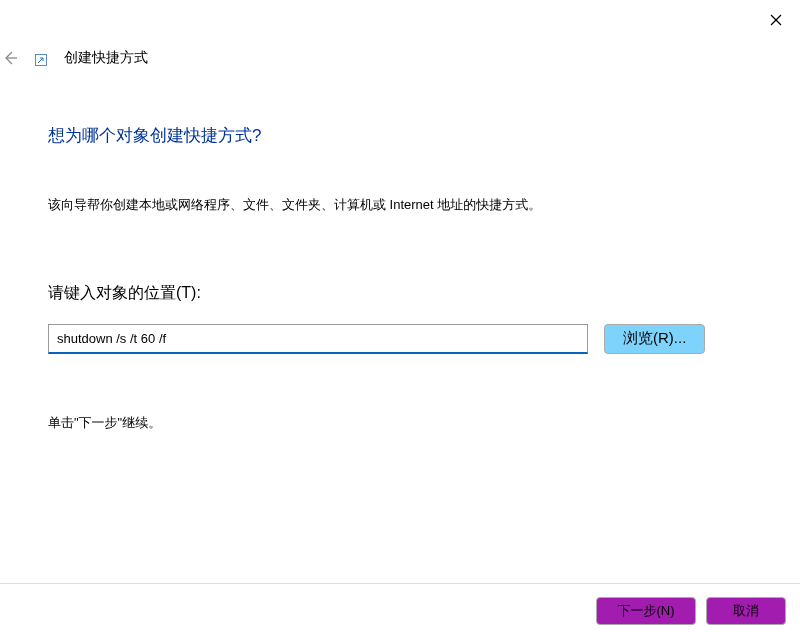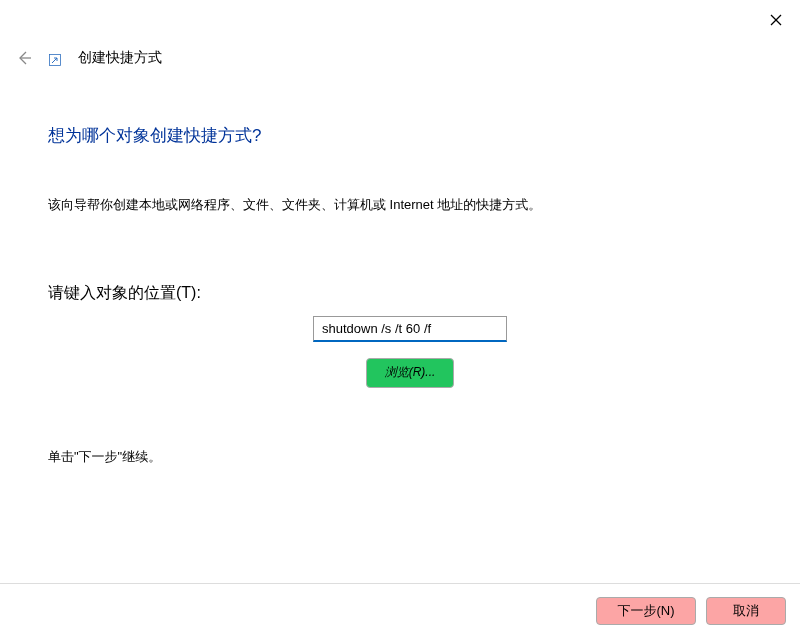--- a/index.html
+++ b/index.html
@@ -33,21 +33,20 @@
       font-size: 14px;
       color: #000;
     }
     .close-btn svg {
       width: 12px;
       height: 12px;
     }
     .header-row {
       display: flex;
       align-items: center;
-      padding-left: 14px;
       margin-top: 12px;
       gap: 14px;
     }
     .back-arrow {
       width: 20px;
       height: 20px;
       display: flex;
       align-items: center;
       justify-content: center;
       color: #808080;
@@ -92,44 +91,42 @@
     }
     .field-label {
       font-size: 16px;
       color: #000;
       margin-top: 68px;
     }
     .input-row {
       display: flex;
       align-items: center;
       gap: 16px;
-      margin-top: 12px;
-      flex-direction: column;
+      margin-top: 20px;
     }
     .location-input {
       flex: 1;
       height: 30px;
       padding: 4px 8px;
       font-size: 13px;
       font-family: "Segoe UI", "Microsoft YaHei", sans-serif;
       border: 1px solid #999;
       border-bottom: 2px solid #0067c0;
       outline: none;
       max-width: 540px;
     }
     .browse-btn {
       height: 30px;
       padding: 0 18px;
-      font-size: 12px;
+      font-size: 15px;
       font-family: "Microsoft YaHei", sans-serif;
-      background: #22c55e;
+      background: #7dd3fc;
       border: 1px solid #aaa;
       border-radius: 4px;
       cursor: pointer;
-      font-style: italic;
     }
     .continue-text {
       font-size: 13px;
       color: #000;
       margin-top: 60px;
     }
     .footer {
       position: absolute;
       bottom: 0;
       left: 0;
@@ -141,21 +138,21 @@
       align-items: center;
       padding-right: 14px;
       gap: 10px;
     }
     .footer-btn {
       height: 28px;
       min-width: 100px;
       padding: 0 18px;
       font-size: 13px;
       font-family: "Microsoft YaHei", sans-serif;
-      background: #fca5a5;
+      background: #a21caf;
       border: 1px solid #aaa;
       border-radius: 4px;
       cursor: pointer;
     }
     .footer-btn.cancel {
       min-width: 80px;
     }
   </style>
 </head>
 <body>

